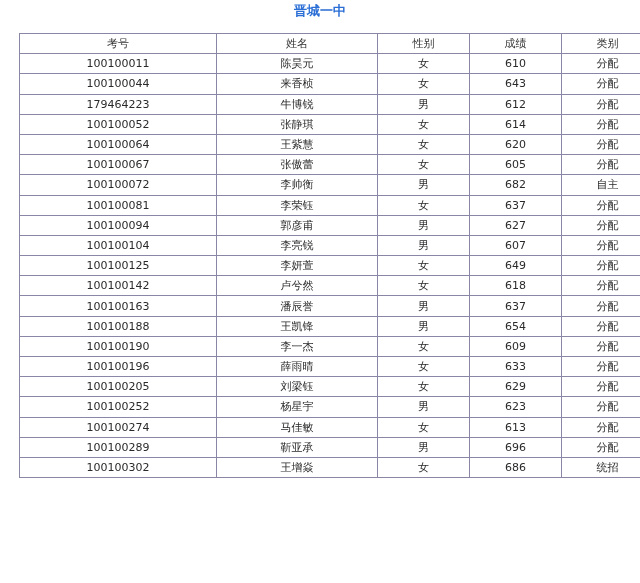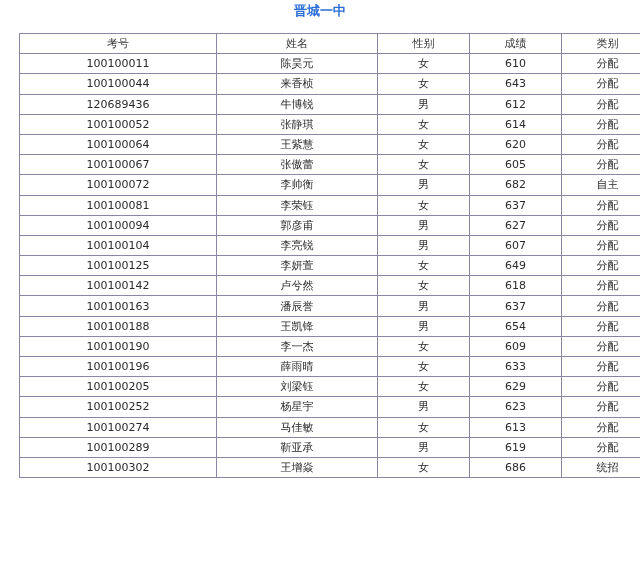--- a/index.html
+++ b/index.html
@@ -89,21 +89,21 @@
           <td>分配</td>
         </tr>
         <tr>
           <td>100100044</td>
           <td>来香桢</td>
           <td>女</td>
           <td>643</td>
           <td>分配</td>
         </tr>
         <tr>
-          <td>120689436</td>
+          <td>179464223</td>
           <td>牛博锐</td>
           <td>男</td>
           <td>612</td>
           <td>分配</td>
         </tr>
         <tr>
           <td>100100052</td>
           <td>张静琪</td>
           <td>女</td>
           <td>614</td>
@@ -211,21 +211,21 @@
           <td>100100274</td>
           <td>马佳敏</td>
           <td>女</td>
           <td>613</td>
           <td>分配</td>
         </tr>
         <tr>
           <td>100100289</td>
           <td>靳亚承</td>
           <td>男</td>
-          <td>619</td>
+          <td>696</td>
           <td>分配</td>
         </tr>
         <tr>
           <td>100100302</td>
           <td>王增焱</td>
           <td>女</td>
           <td>686</td>
           <td>统招</td>
         </tr>
       </tbody>

